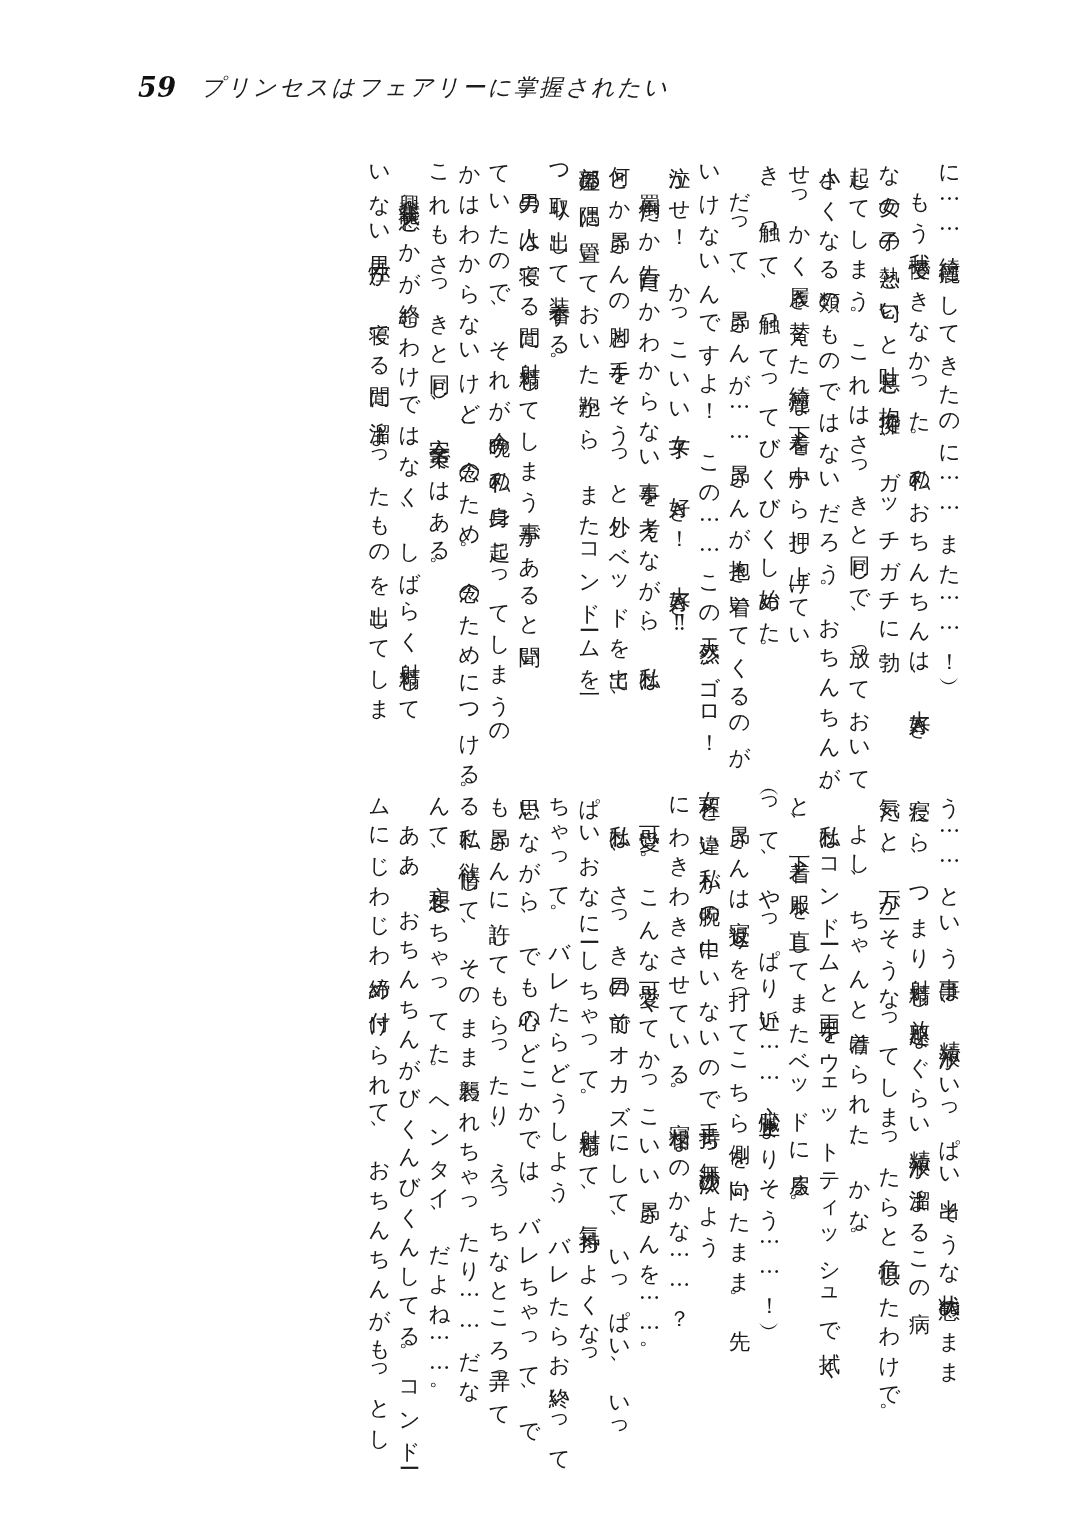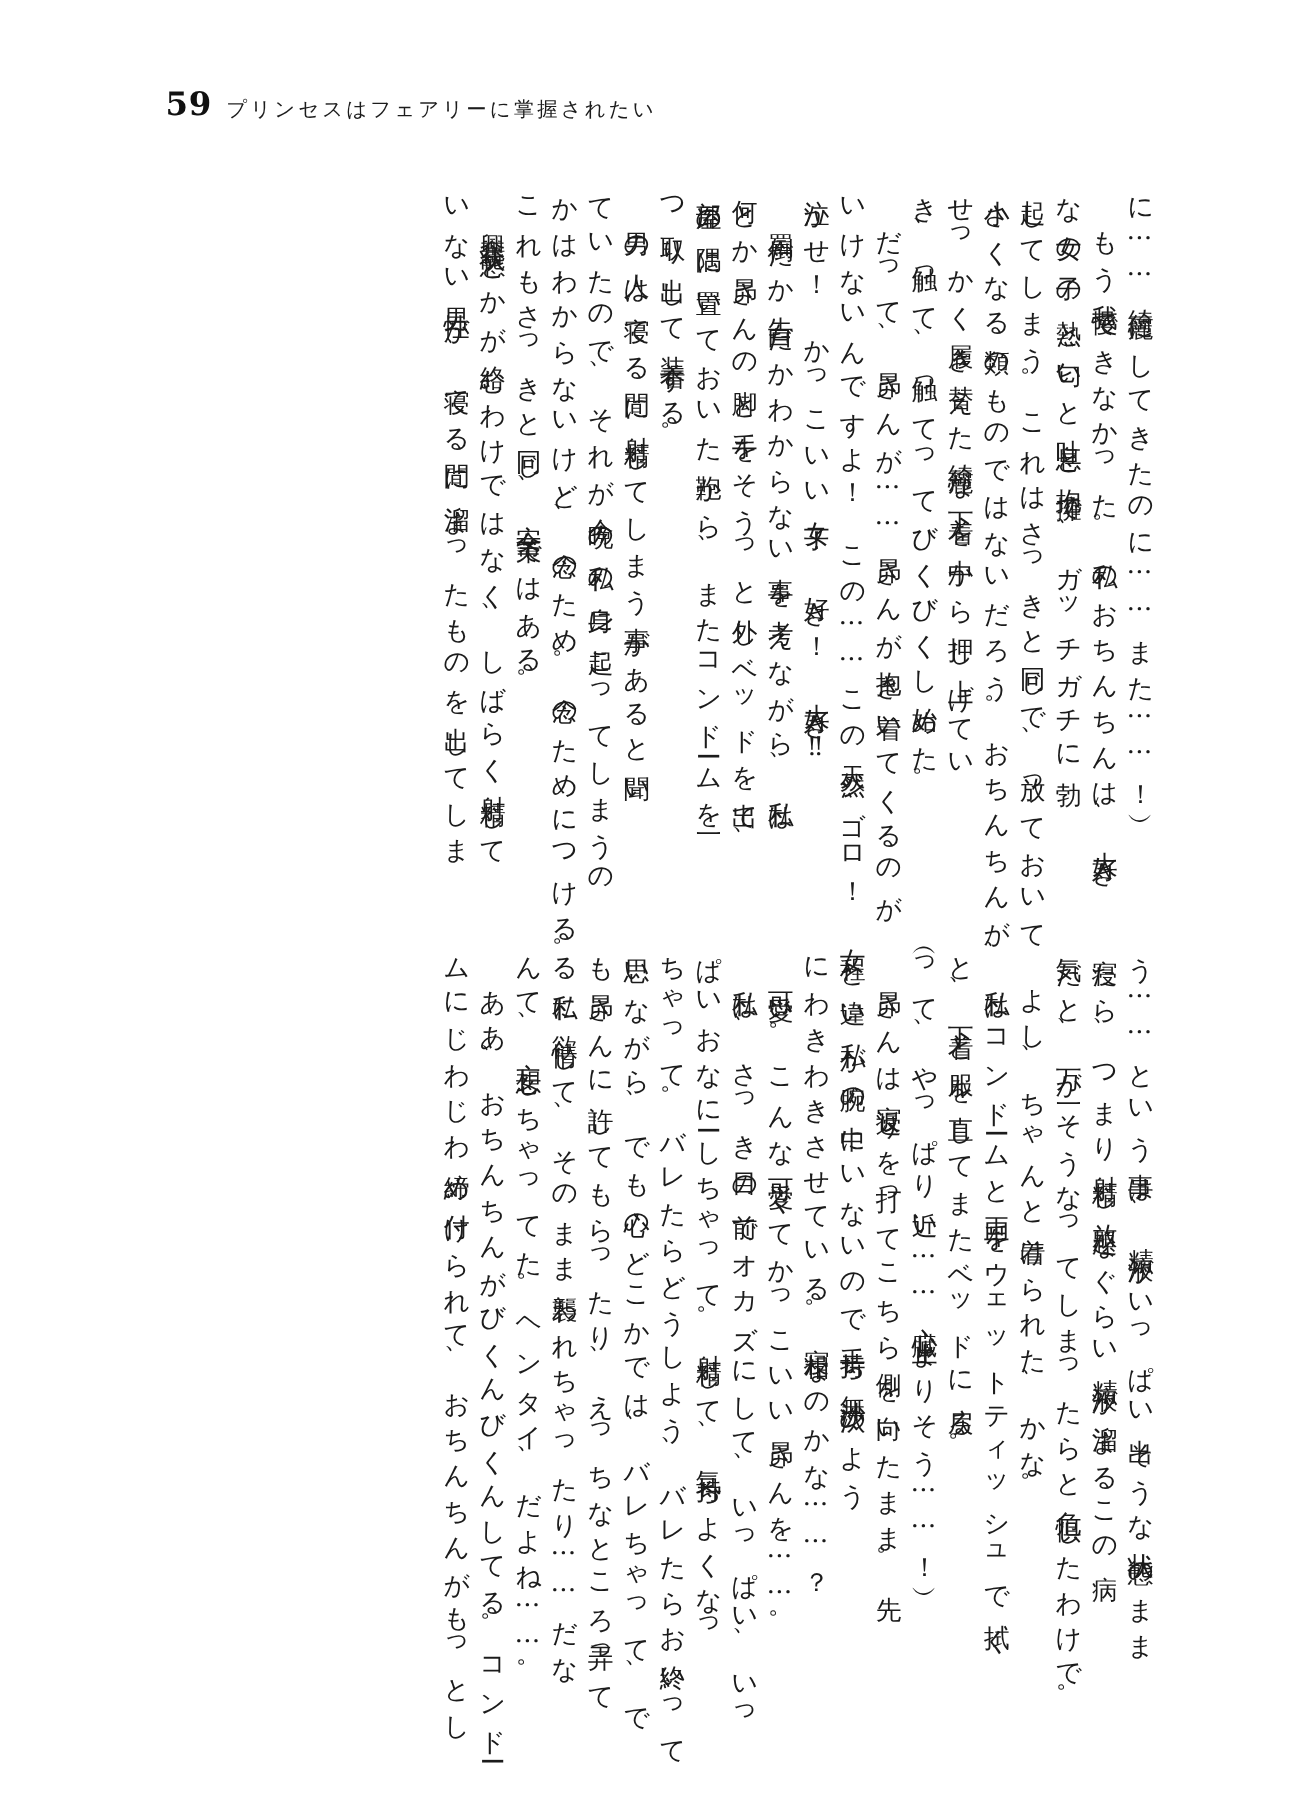--- a/index.html
+++ b/index.html
@@ -17,36 +17,37 @@
     overflow: hidden;
     font-family: "DejaVu Serif", "Liberation Serif", serif;
   }
 
   
   .running-head {
     position: absolute;
     top: 72px;
     left: 138px;
     display: flex;
-    align-items: flex-end;
-    gap: 12px;
+    align-items: flex-start;
+    gap: 24px;
     color: #1a1a1a;
+    font-style: italic;
   }
 
   .folio {
     font-family: "DejaVu Serif", "Liberation Serif", serif;
     font-size: 27px;
     font-weight: 600;
     letter-spacing: 0.5px;
     color: #111111;
   }
 
   .head-title {
     font-family: "DejaVu Serif", "Liberation Serif", serif;
-    font-size: 17px;
+    font-size: 23px;
     letter-spacing: 2.6px;
     color: #1c1c1c;
     white-space: nowrap;
   }
 
   
   .body-area {
     position: absolute;
     top: 150px;
     left: 140px;

